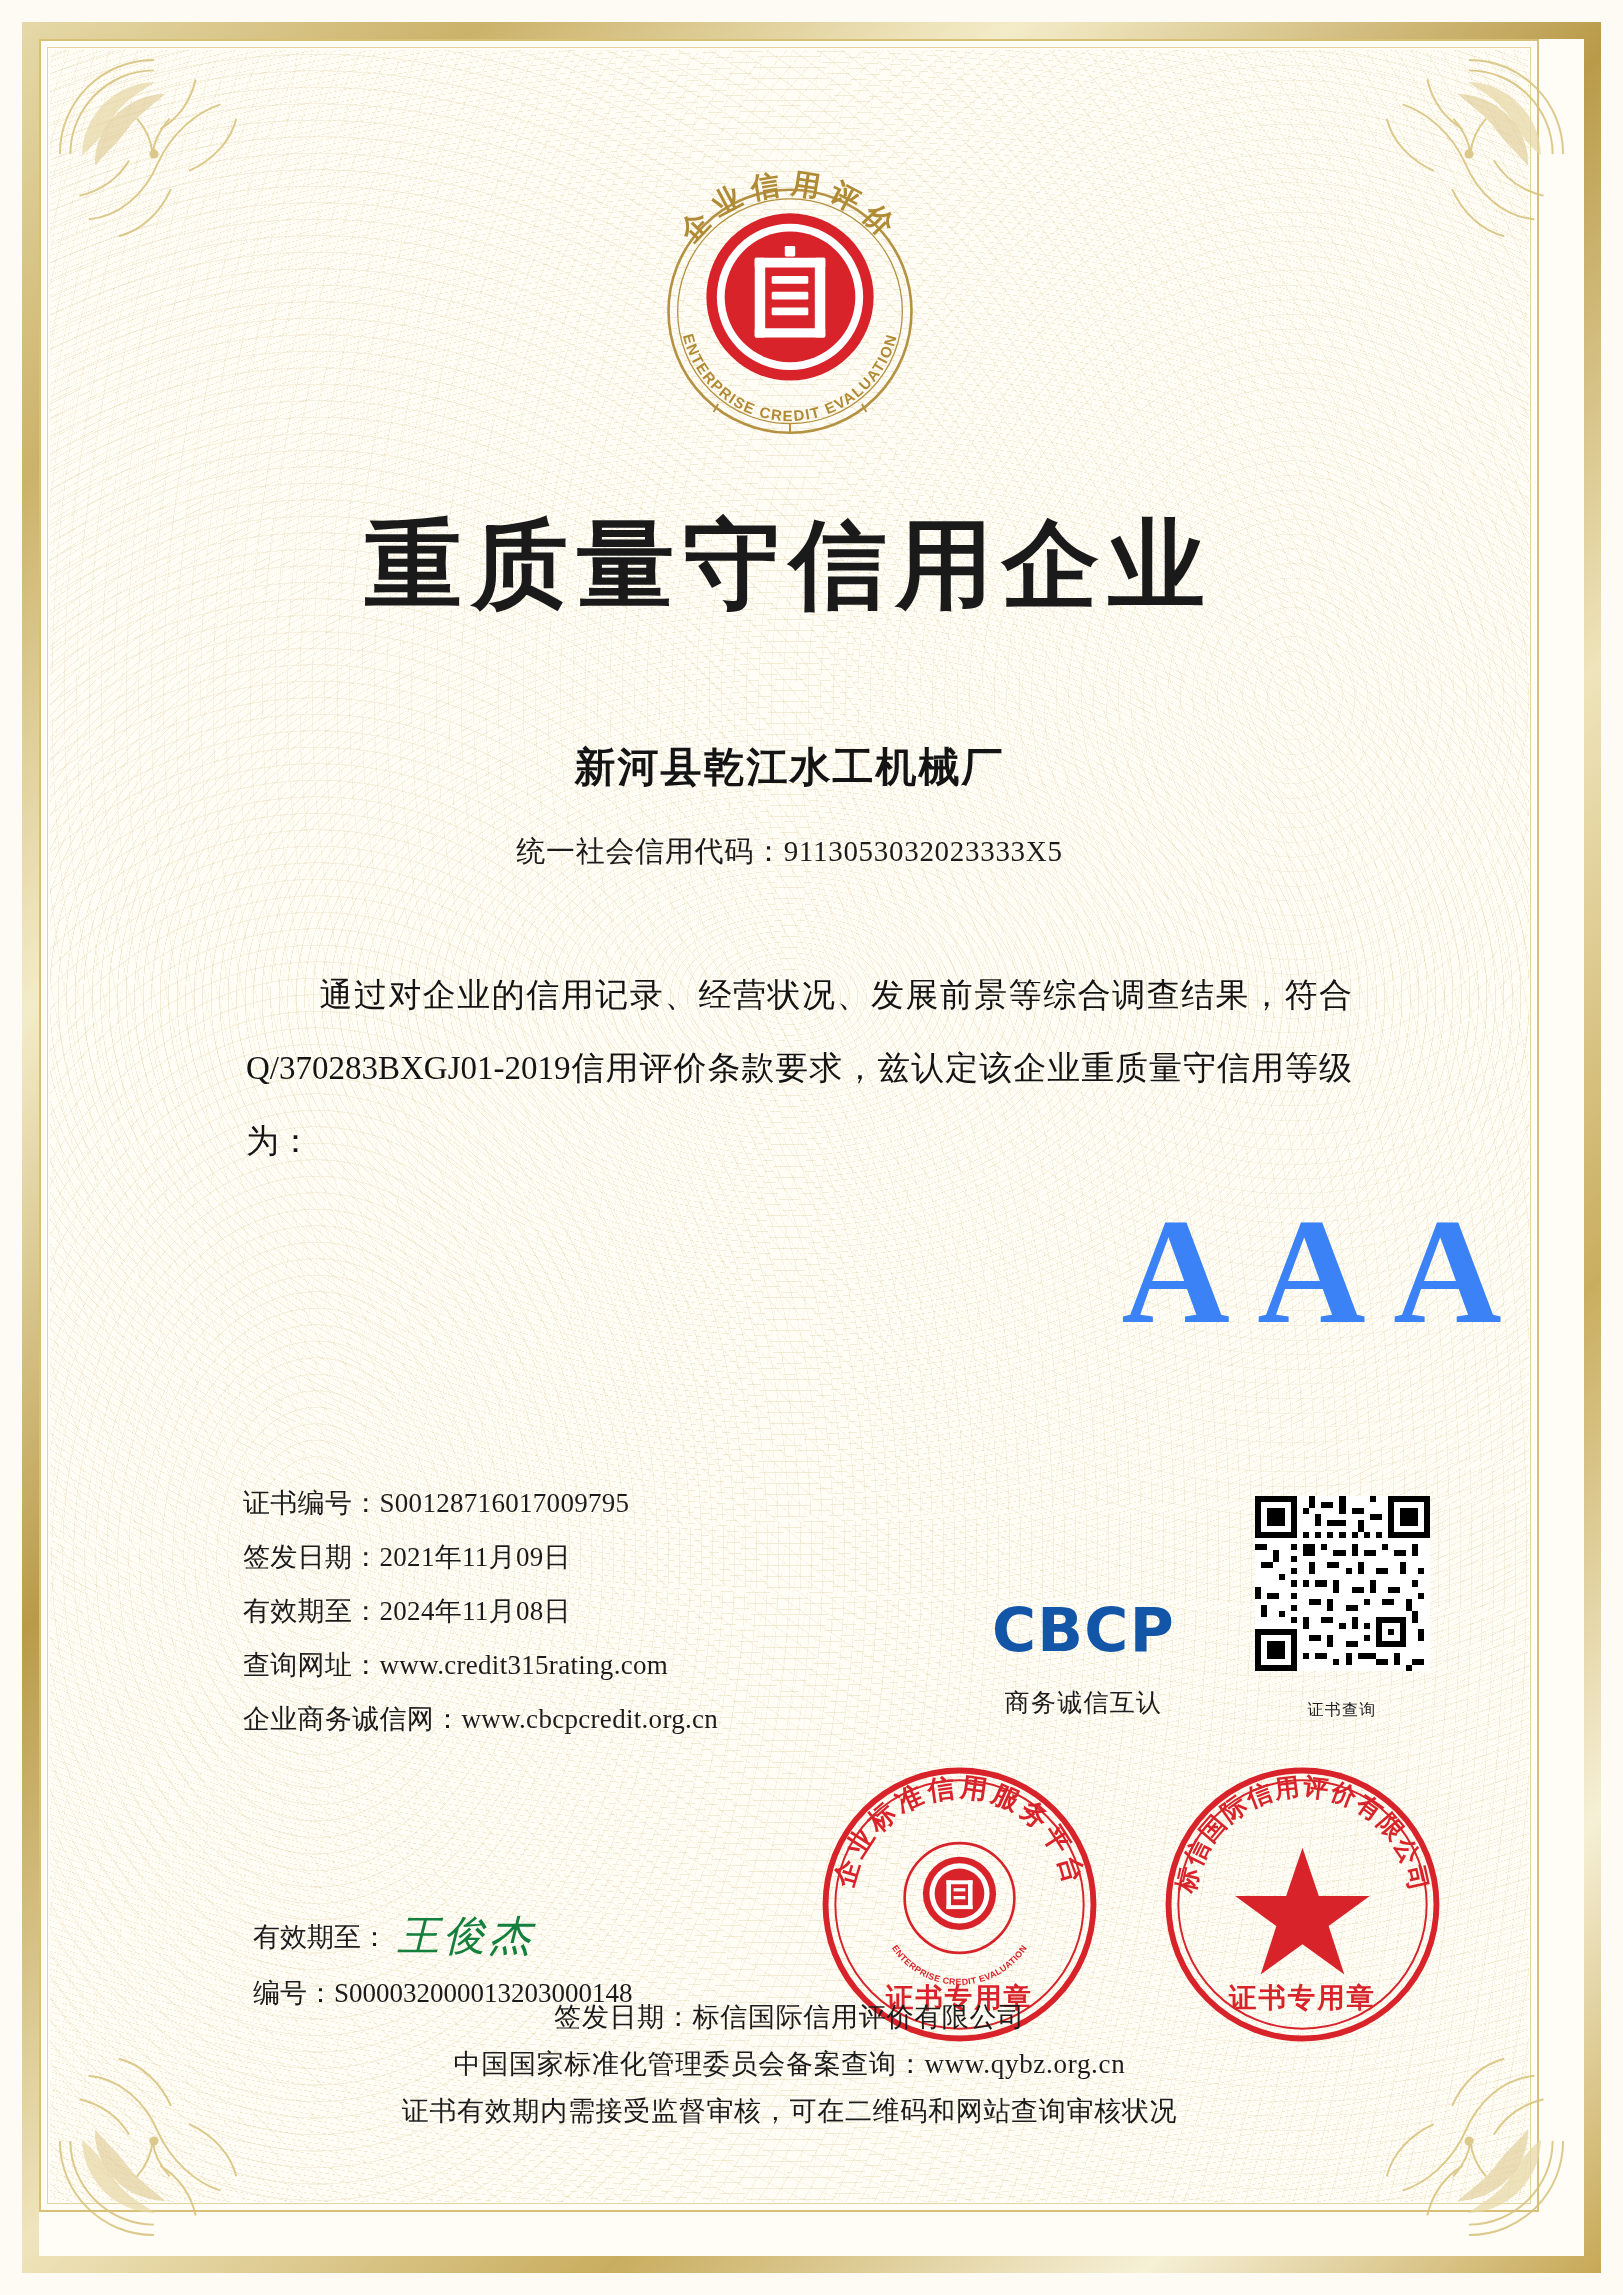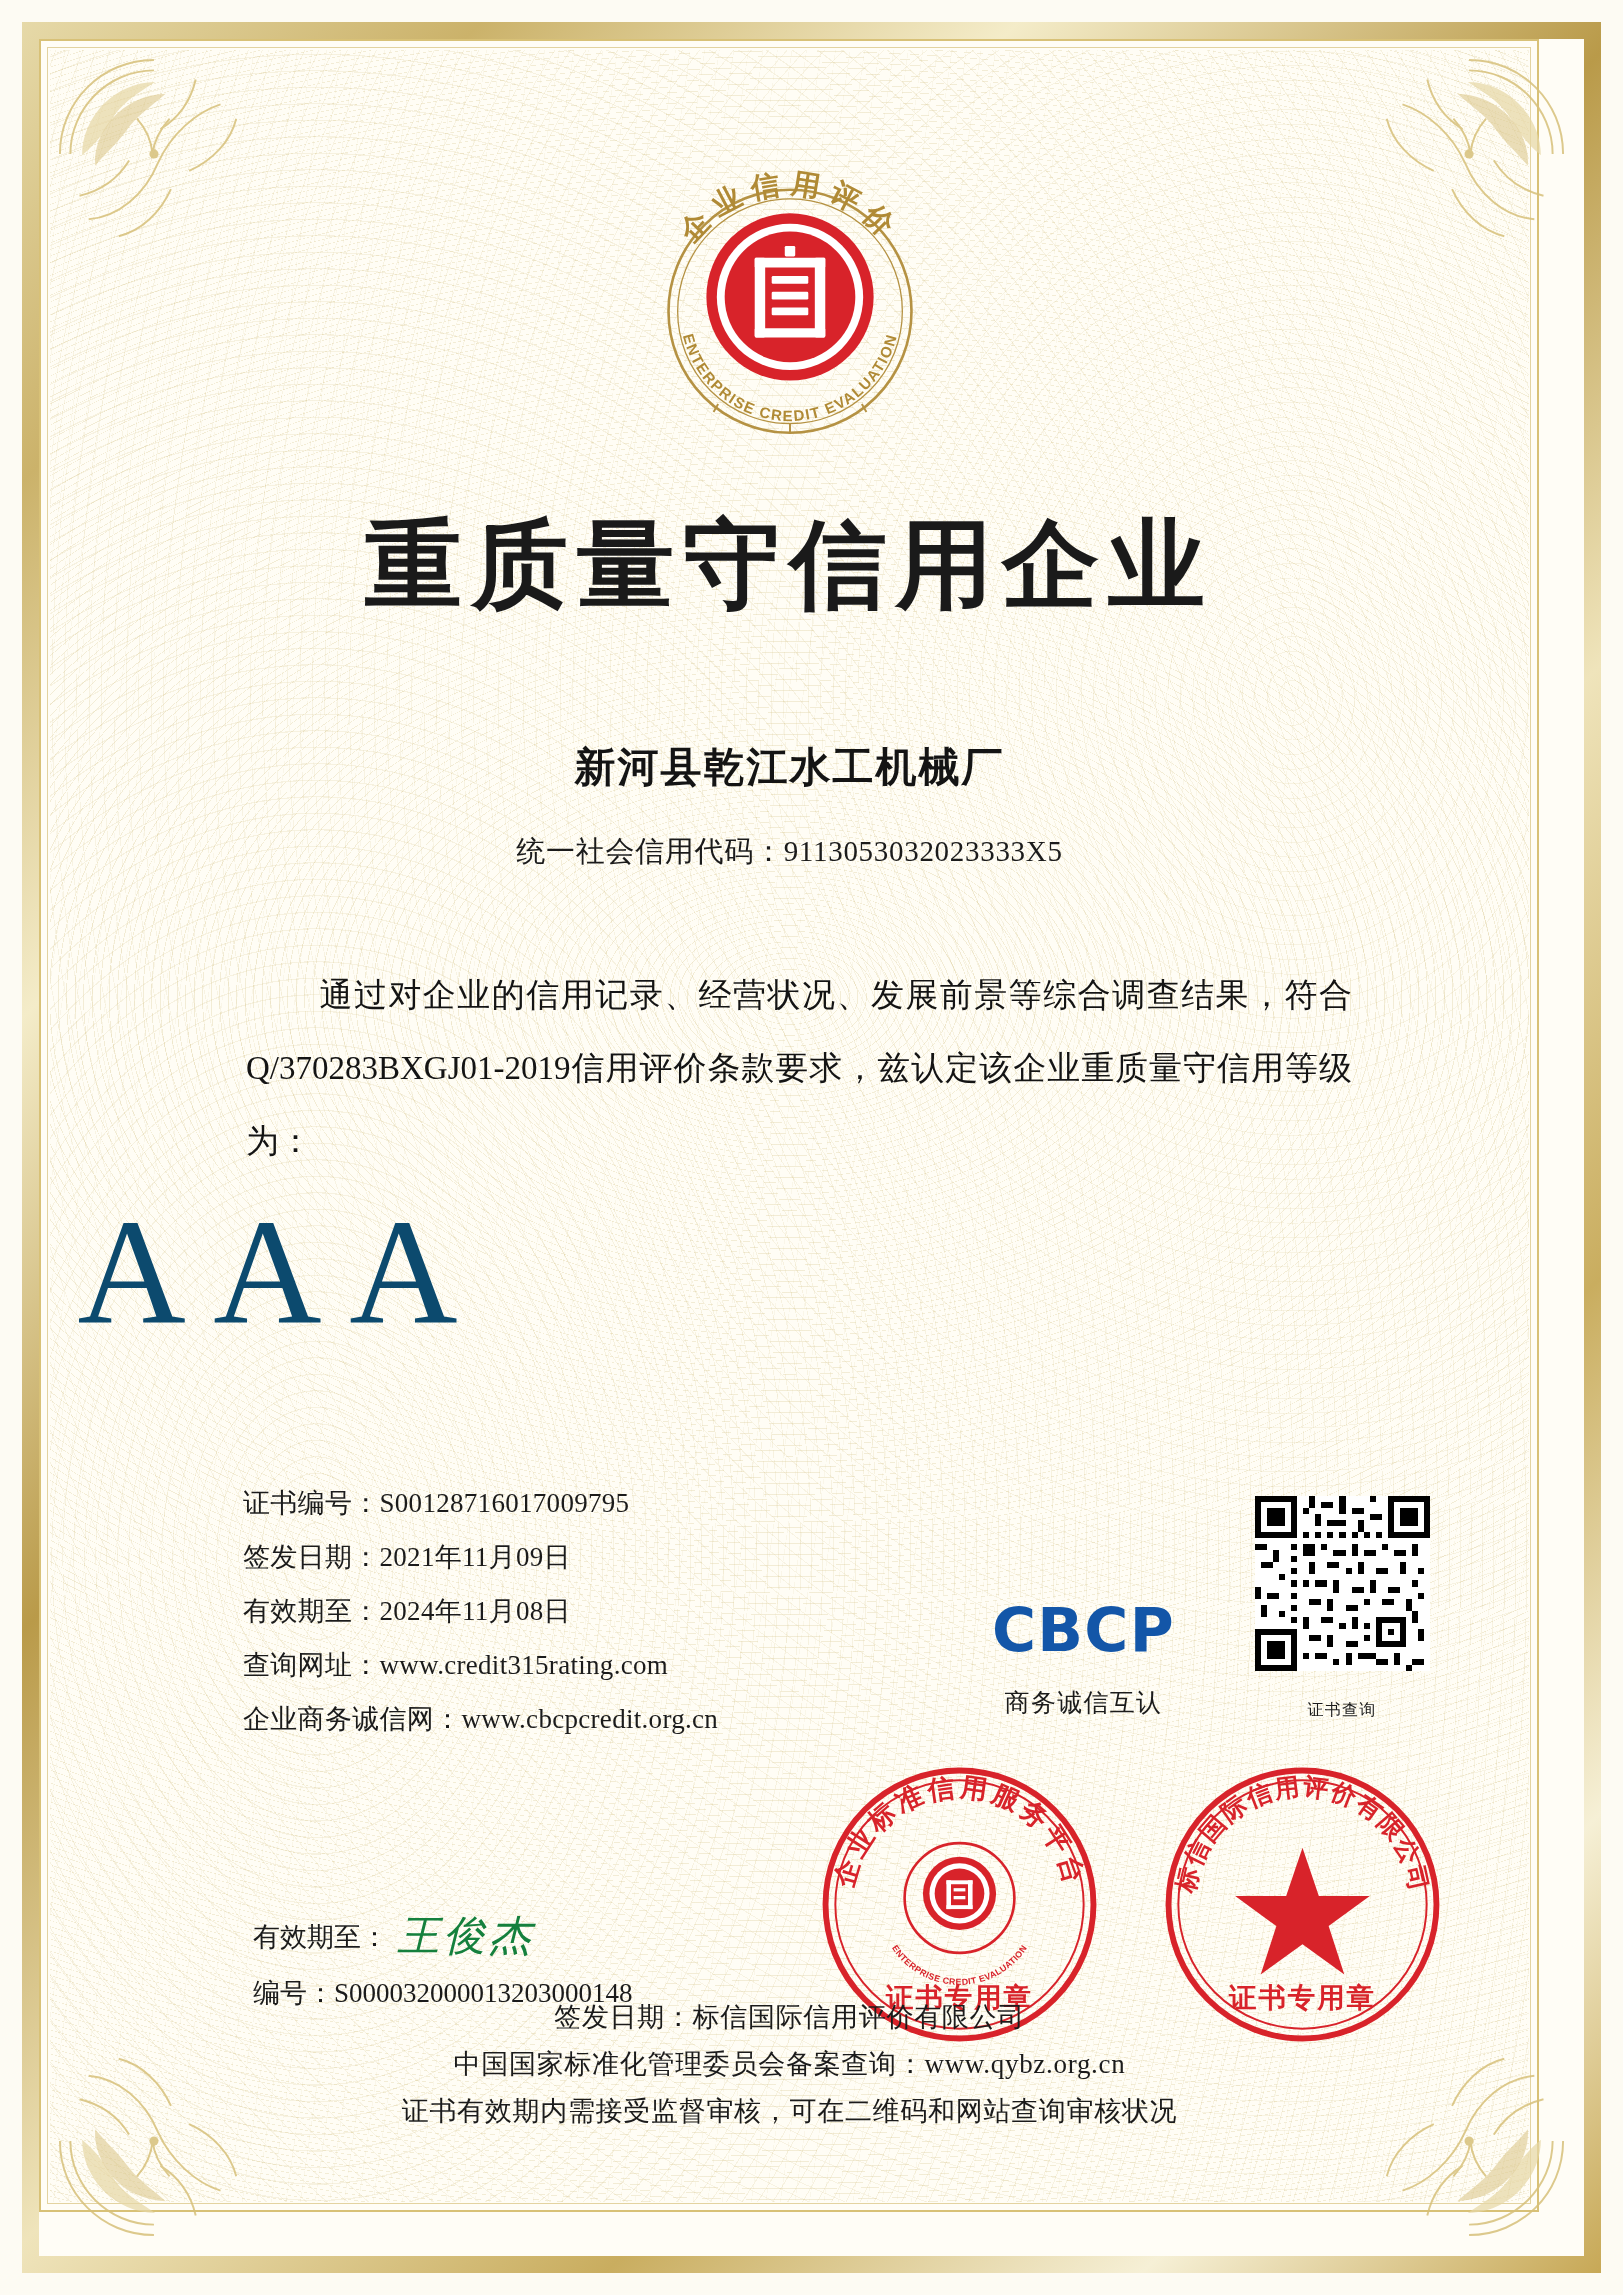--- a/index.html
+++ b/index.html
@@ -139,24 +139,24 @@
     line-height: 73px;
     color: #141414;
     text-align: justify;
   }
   .body-text .indent { display: inline-block; width: 72px; }
 
   
   .grade {
     position: absolute;
     top: 1135px; left: 0; right: 0;
-    text-align: left;
-    color: #0c4a6e;
+    text-align: right;
+    color: #3b82f6;
     font-family: "Liberation Serif", "DejaVu Serif", serif;
-    font-weight: 400;
+    font-weight: 700;
     font-size: 150px;
     letter-spacing: 27.5px;
     text-indent: 27.5px;
   }
 
   
   .info {
     position: absolute;
     left: 193px;
     top: 1426px;

